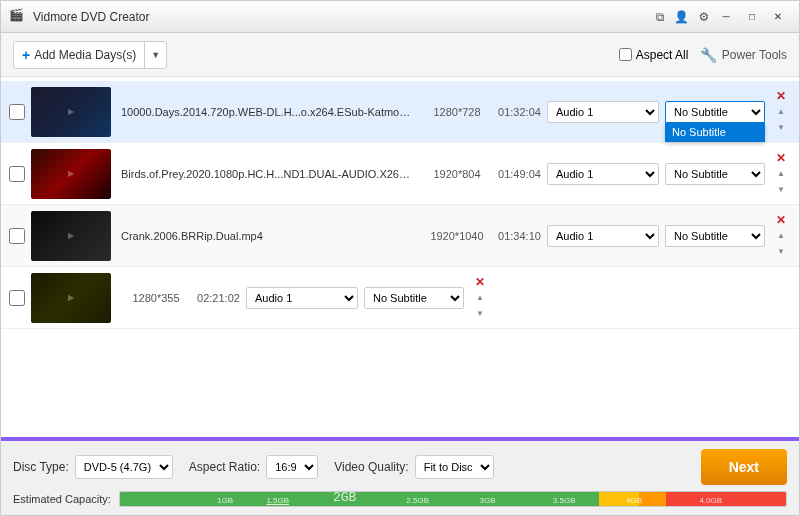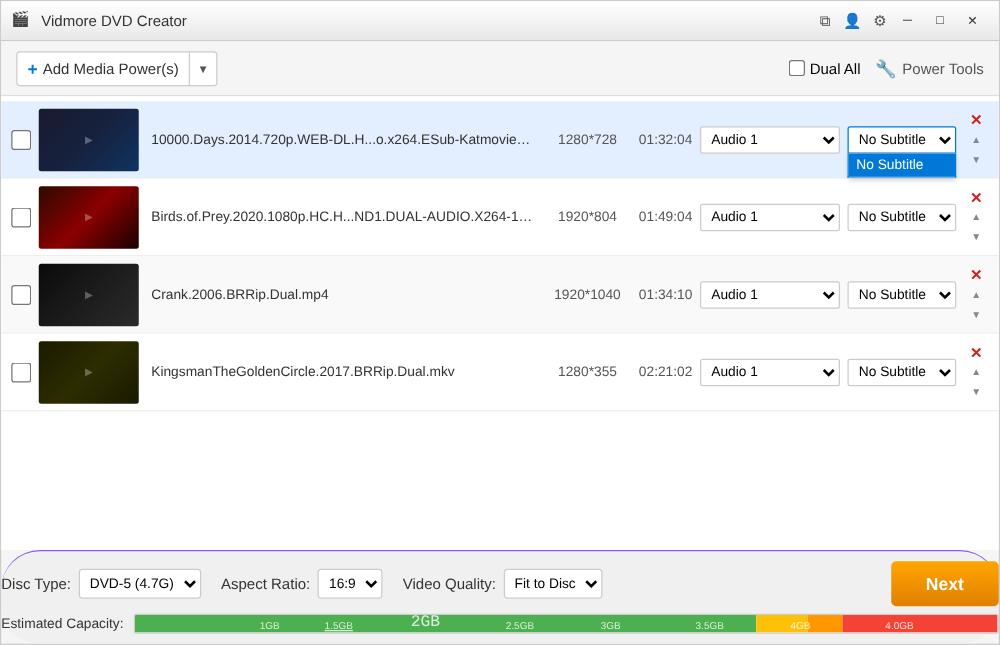--- a/index.html
+++ b/index.html
@@ -185,21 +185,21 @@
       text-align: center;
       flex-shrink: 0;
     }
     .row-audio {
       width: 112px;
       flex-shrink: 0;
       margin-right: 6px;
       text-decoration: underline;
     }
     .row-subtitle {
-      width: 87px;
+      width: 100px;
       flex-shrink: 0;
       margin-right: 6px;
       position: relative;
     }
     .row-actions {
       display: flex;
       flex-direction: column;
       align-items: center;
       gap: 2px;
       width: 20px;
@@ -255,24 +255,23 @@
       color: #333;
     }
     .subtitle-dropdown-list .ddl-item.selected {
       background: #0078d7;
       color: white;
     }
 
     
     .footer {
       background: #f0f0f0;
-      border-top: 1px solid #8b5cf6;
-      padding: 8px 0;
-      flex-shrink: 0;
-      border-radius: 31px;
+      border-top: 4px solid #8b5cf6;
+      padding: 8px 12px;
+      flex-shrink: 0;
     }
     .footer-controls {
       display: flex;
       align-items: center;
       gap: 16px;
       margin-bottom: 6px;
     }
     .footer-field {
       display: flex;
       align-items: center;
@@ -369,30 +368,30 @@
       <button class="win-btn">─</button>
       <button class="win-btn">□</button>
       <button class="win-btn close-btn">✕</button>
     </div>
   </div>
 
   <div class="toolbar">
     <div class="add-media-btn">
       <div class="main-part">
         <span class="plus-icon">+</span>
-        <span>Add Media Power(s)</span>
+        <span>Add Media Days(s)</span>
       </div>
       <div class="arrow-part">
         <span class="arrow-down">▼</span>
       </div>
     </div>
     <div class="toolbar-right">
       <label class="check-all">
         <input type="checkbox" style="">
-        <span>Dual All</span>
+        <span>Aspect All</span>
       </label>
       <div class="power-tools-btn">
         <span class="wrench-icon">🔧</span>
         <span>Power Tools</span>
       </div>
     </div>
   </div>
 
   <div class="content">
 
@@ -472,21 +471,20 @@
         <span class="action-btn action-up-down">▲</span>
         <span class="action-btn action-up-down">▼</span>
       </div>
     </div>
 
     <div class="file-row">
       <input type="checkbox" class="row-checkbox" style="">
       <div class="row-thumb thumb-4">
         <span class="thumb-text">▶</span>
       </div>
-      <span class="row-filename">KingsmanTheGoldenCircle.2017.BRRip.Dual.mkv</span>
       <span class="row-resolution">1280*355</span>
       <span class="row-duration">02:21:02</span>
       <div class="row-audio">
         <select class="small-select">
           <option>Audio 1</option>
         </select>
       </div>
       <div class="row-subtitle">
         <select class="small-select">
           <option>No Subtitle</option>

